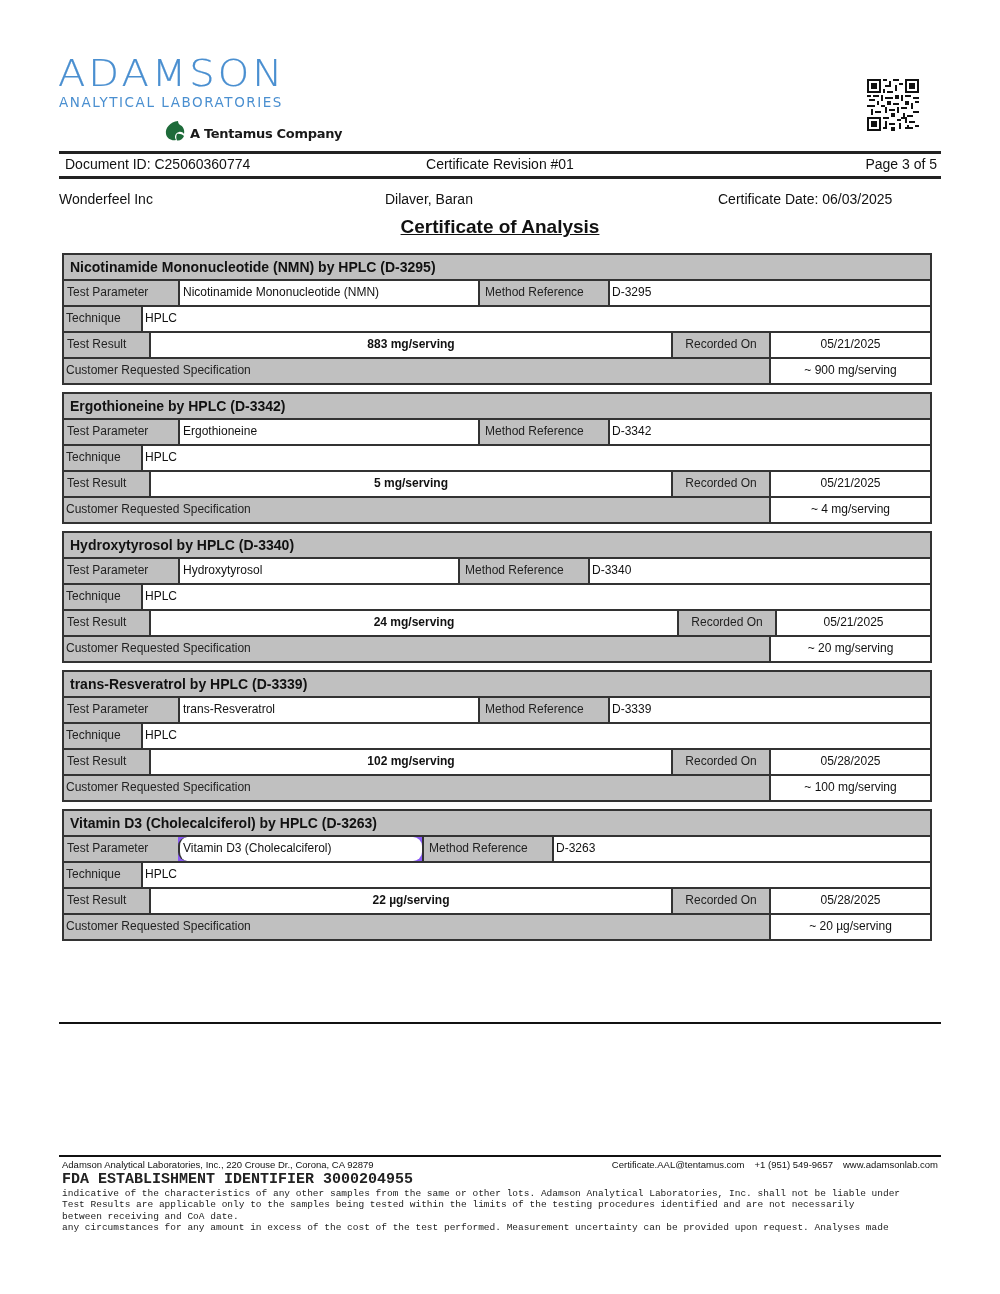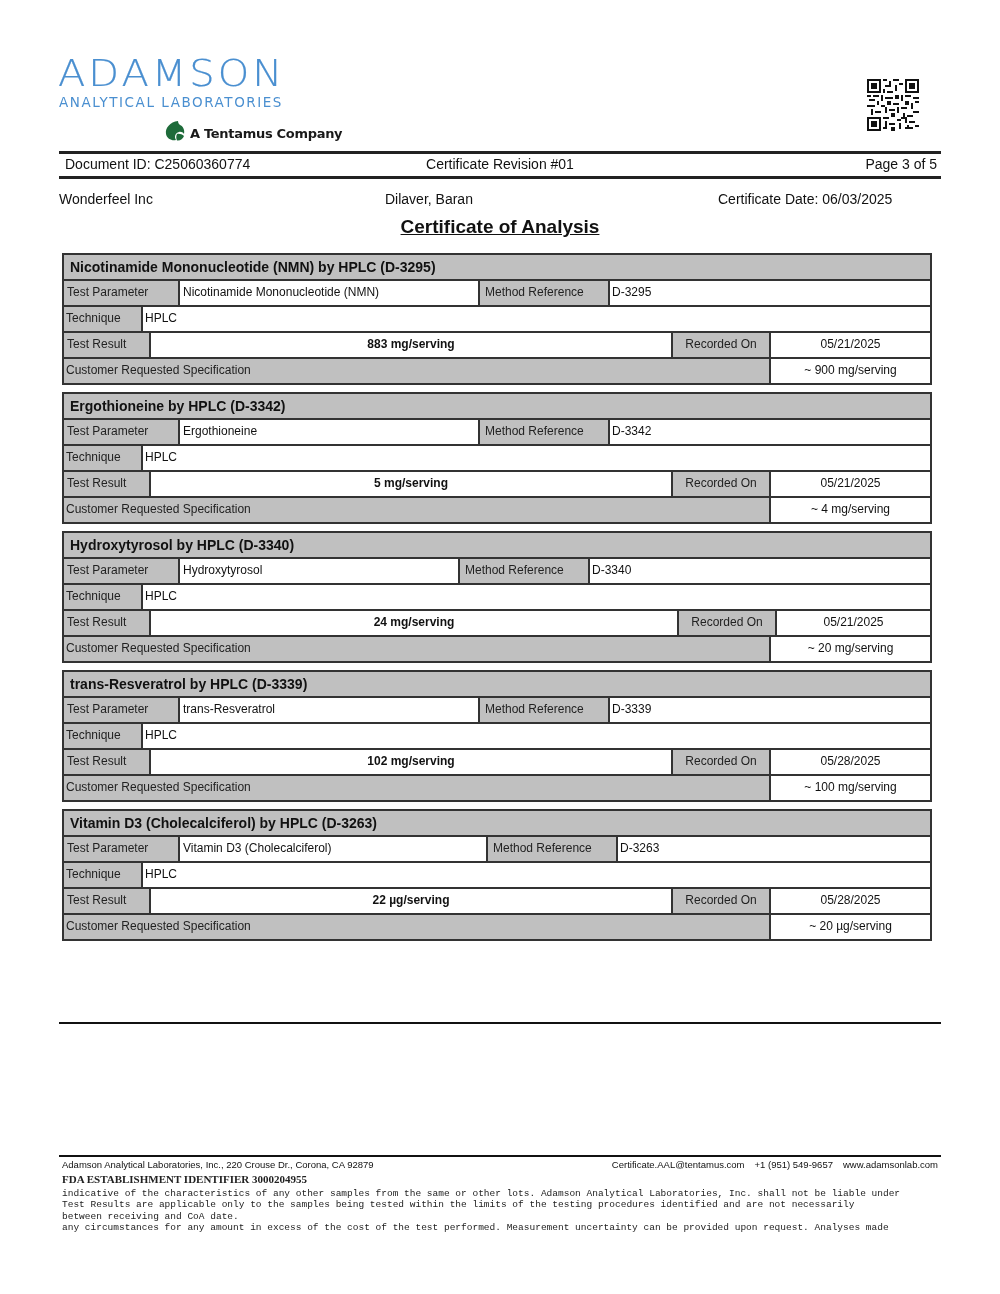--- a/index.html
+++ b/index.html
@@ -230,21 +230,21 @@
       <div class="cell lbl" style="width:705px; padding-left:2px;">Customer Requested Specification</div>
       <div class="cell val bl center" style="flex:1;">~ 100 mg/serving</div>
     </div>
   </div>
     <div class="section" style="top: 809px;">
     <div class="row title">
       <span class="title-text">Vitamin D3 (Cholecalciferol) by HPLC (D-3263)</span>
     </div>
     <div class="row">
       <div class="cell lbl" style="width:114px;">Test Parameter</div>
-      <div class="cell val bl" style="width:308px;">Vitamin D3 (Cholecalciferol)</div>
+      <div class="cell val bl" style="width:244px;border-radius:9px;">Vitamin D3 (Cholecalciferol)</div>
       <div class="cell lbl bl" style="width:130px; padding-left:5px;">Method Reference</div>
       <div class="cell val bl" style="flex:1; padding-left:2px;">D-3263</div>
     </div>
     <div class="row">
       <div class="cell lbl" style="width:77px; padding-left:2px;">Technique</div>
       <div class="cell val bl" style="flex:1; padding-left:2px;">HPLC</div>
     </div>
     <div class="row">
       <div class="cell lbl" style="width:85px;">Test Result</div>
       <div class="cell val bl center bold" style="width:522px;">22 µg/serving</div>
@@ -259,19 +259,19 @@
   </div>
 
 <div class="fline" style="top:1022px; height:2px;"></div>
 <div class="fline" style="top:1155px; height:2px;"></div>
 <div class="abs foot-small" style="left:62px; top:1159px;">Adamson Analytical Laboratories, Inc., 220 Crouse Dr., Corona, CA 92879</div>
 <div class="abs foot-small" style="right:62px; top:1159px; display:flex; gap:10px;">
   <span>Certificate.AAL@tentamus.com</span>
   <span>+1 (951) 549-9657</span>
   <span>www.adamsonlab.com</span>
 </div>
-<div class="abs mono" style="left:62px; top:1174px; font-weight:bold; font-size:11px;font-family:Liberation Serif, serif;">FDA ESTABLISHMENT IDENTIFIER 3000204955</div>
+<div class="abs mono" style="left:62px; top:1174px; font-weight:bold; font-size:15px;">FDA ESTABLISHMENT IDENTIFIER 3000204955</div>
 <div class="abs mono" style="left:62px; top:1188px; width:880px;">
   <div>indicative of the characteristics of any other samples from the same or other lots. Adamson Analytical Laboratories, Inc. shall not be liable under</div>
   <div>Test Results are applicable only to the samples being tested within the limits of the testing procedures identified and are not necessarily</div>
   <div>between receiving and CoA date.</div>
   <div>any circumstances for any amount in excess of the cost of the test performed. Measurement uncertainty can be provided upon request. Analyses made</div>
 </div>
 
 </body></html>

